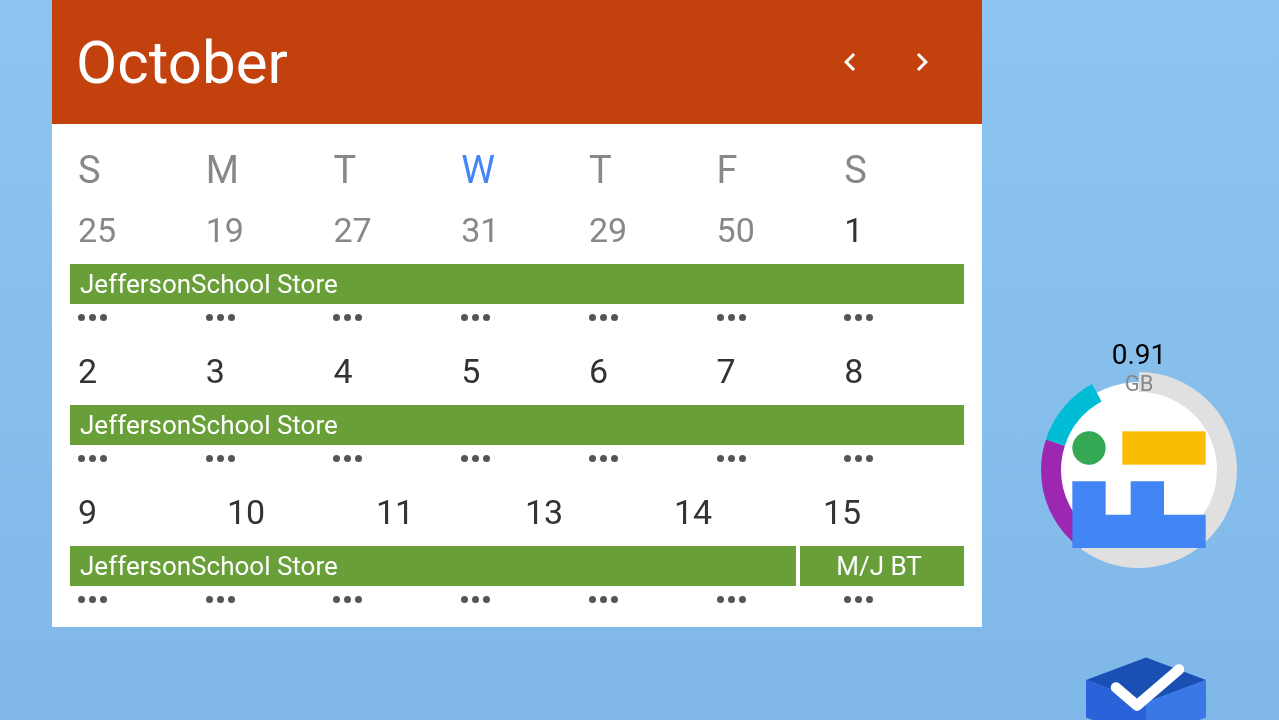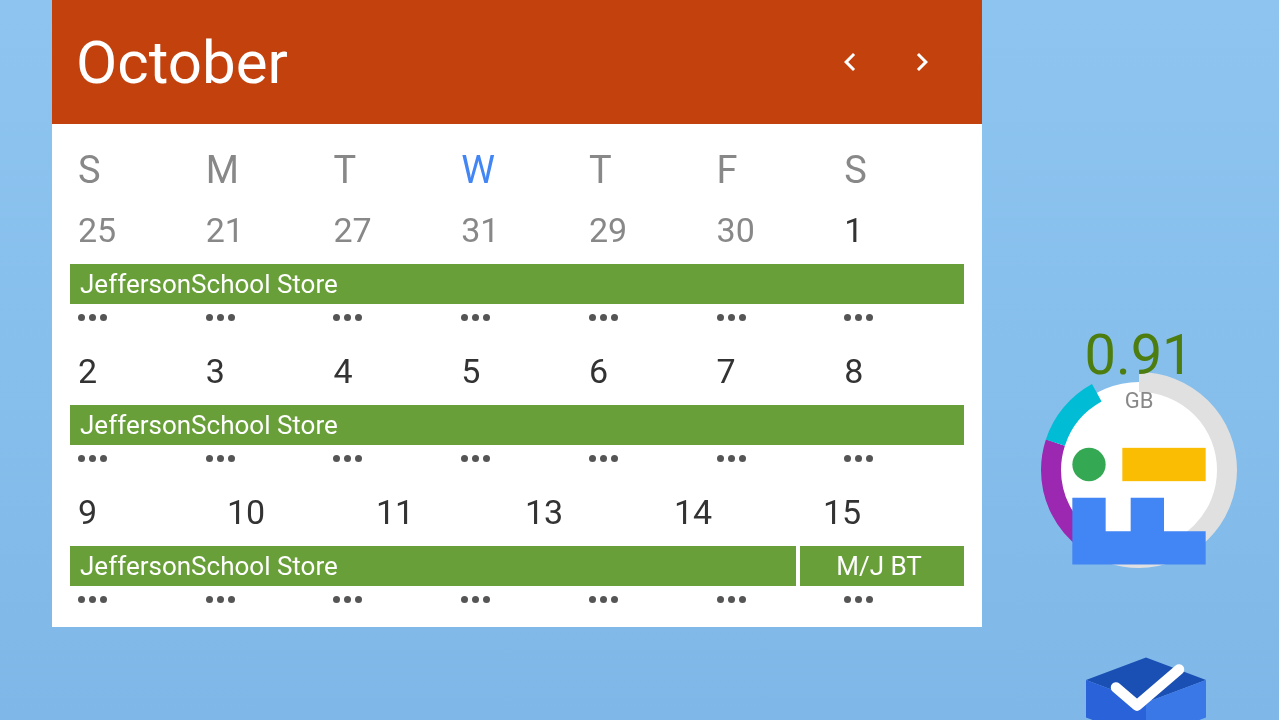--- a/index.html
+++ b/index.html
@@ -170,22 +170,22 @@
       transform: rotate(-90deg);
     }
     .data-center {
       position: absolute;
       top: 50%;
       left: 50%;
       transform: translate(-50%, -50%);
       text-align: center;
     }
     .data-value {
-      font-size: 56px;
-      color: #4d7c0f;
+      font-size: 28px;
+      color: #000000;
       font-weight: 400;
     }
     .data-unit {
       font-size: 22px;
       color: #888;
     }
     .fi-logo {
       margin-top: 2px;
     }
     .task-widget {
@@ -225,25 +225,25 @@
         <div class="day-header">T</div>
         <div class="day-header active">W</div>
         <div class="day-header">T</div>
         <div class="day-header">F</div>
         <div class="day-header">S</div>
       </div>
     <div id="weeks-container">
         <div class="week-block">
           <div class="date-row">
             <div class="date-cell other-month">25</div>
-            <div class="date-cell other-month">21</div>
+            <div class="date-cell other-month">19</div>
             <div class="date-cell other-month">27</div>
             <div class="date-cell other-month">31</div>
             <div class="date-cell other-month">29</div>
-            <div class="date-cell other-month">30</div>
+            <div class="date-cell other-month">50</div>
             <div class="date-cell current-month">1</div>
           </div>
           <div class="event-bar">
             <div class="event-full span-7">JeffersonSchool Store</div>
           </div>
           <div class="dots-row">
             <div class="dots-cell">
               <div class="dot-group">
                 <div class="dot"></div>
                 <div class="dot"></div>

